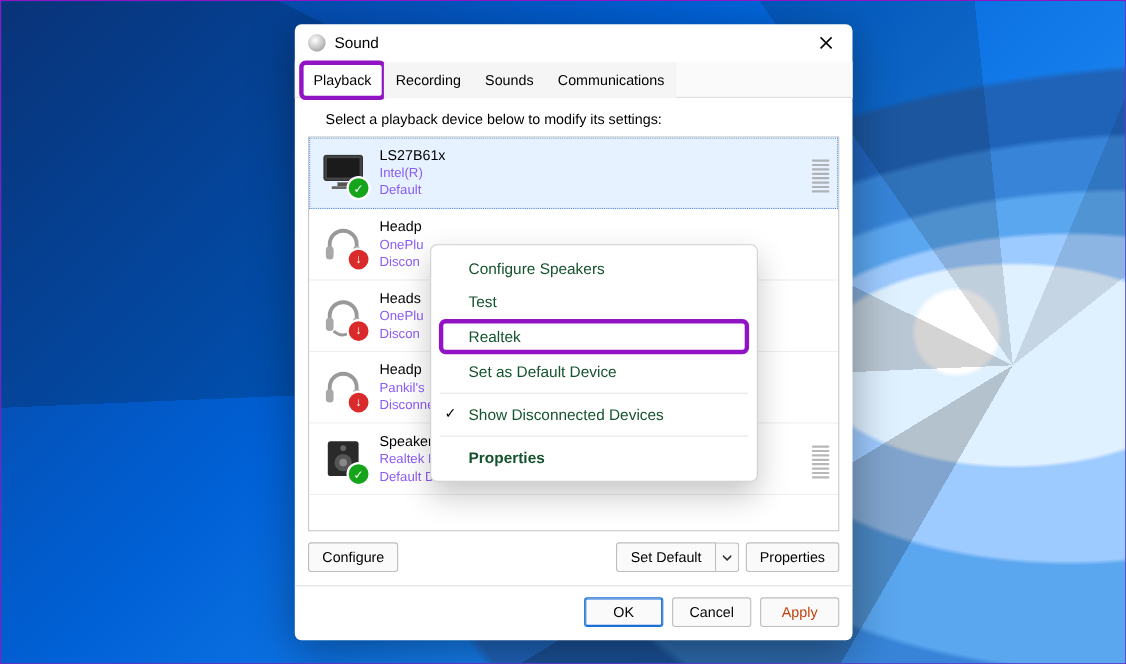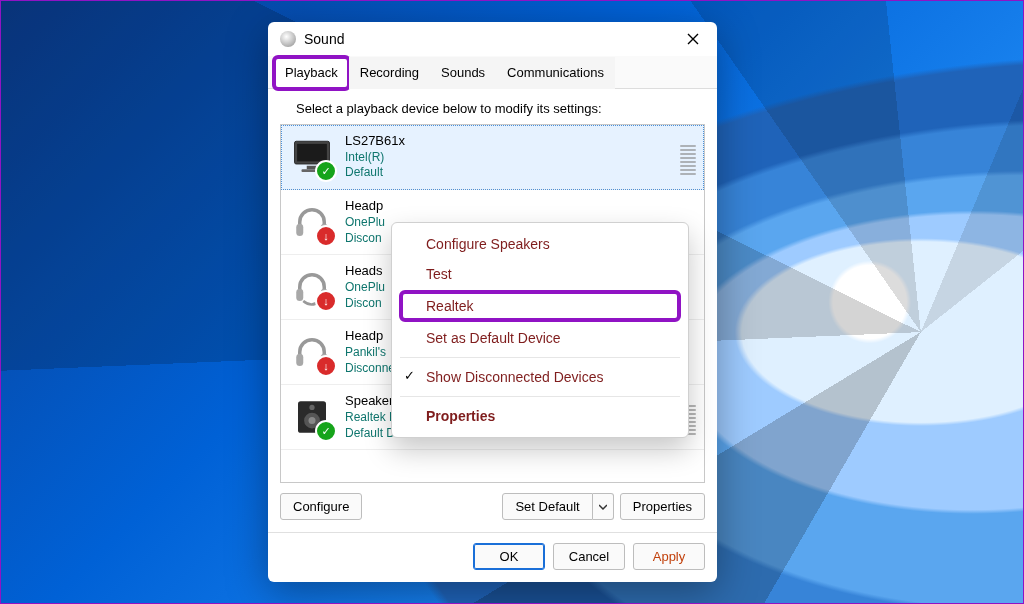--- a/index.html
+++ b/index.html
@@ -35,21 +35,21 @@
         rgba(0,0,0,0.3) 16% 24%, transparent 24% 32%,
         rgba(0,0,0,0.25) 32% 40%, transparent 40% 48%,
         rgba(0,0,0,0.2) 48% 56%, transparent 56% 100%);
     mix-blend-mode:multiply;
     opacity:.55;
   }
 
   .window {
     position:absolute;
     left:267px; top:21px;
-    width:449px; height:560px;
+    width:507px; height:560px;
     background:#fff;
     border-radius:6px;
     box-shadow:0 10px 40px rgba(0,0,0,.35);
     display:flex; flex-direction:column;
   }
   .titlebar {
     height:34px; display:flex; align-items:center;
     padding:0 6px 0 12px;
   }
   .titlebar .icon {
@@ -115,21 +115,21 @@
     position:absolute;right:-4px;bottom:-4px;
     width:18px;height:18px;border-radius:50%;
     display:flex;align-items:center;justify-content:center;
     border:2px solid #fff;
     font-size:11px;color:#fff;
   }
   .badge-green{background:#16a41a}
   .badge-red{background:#d92b2b}
   .dev-text{display:flex;flex-direction:column;line-height:1.3}
   .dev-name{color:#000}
-  .dev-sub{color:#0f766e;font-size:12px}
+  .dev-sub{color:#8b5cf6;font-size:12px}
   .level-meter{
     position:absolute;right:8px;top:8px;
     width:16px;height:42px;
     display:flex;flex-direction:column-reverse;gap:2px;
     opacity:.6;
   }
   .level-meter span{display:block;height:2px;background:#888;border-radius:1px}
 
   
   .icon-monitor svg,.icon-hp svg,.icon-spk svg{width:100%;height:100%}
@@ -170,21 +170,21 @@
     border:1px solid #d0d0d0;
     border-radius:6px;
     box-shadow:0 12px 28px rgba(0,0,0,.22);
     padding:6px 0;
     z-index:10;
   }
   .menu-item{
     display:flex;align-items:center;gap:10px;
     padding:7px 16px 7px 34px;
     font-size:14px;cursor:pointer;position:relative;
-    color:#7f1d1d;
+    color:#14532d;
   }
   .menu-item.bold{font-weight:600}
   .menu-sep{height:1px;background:#e6e6e6;margin:4px 8px}
   .menu-check::before{
     content:"✓";position:absolute;left:12px;top:6px;font-size:13px;color:#000;
   }
   .menu-item.hl{outline:4px solid #9013c4;outline-offset:-3px;border-radius:5px;margin:2px 8px;padding-left:26px}
 </style>
 </head>
 <body>

